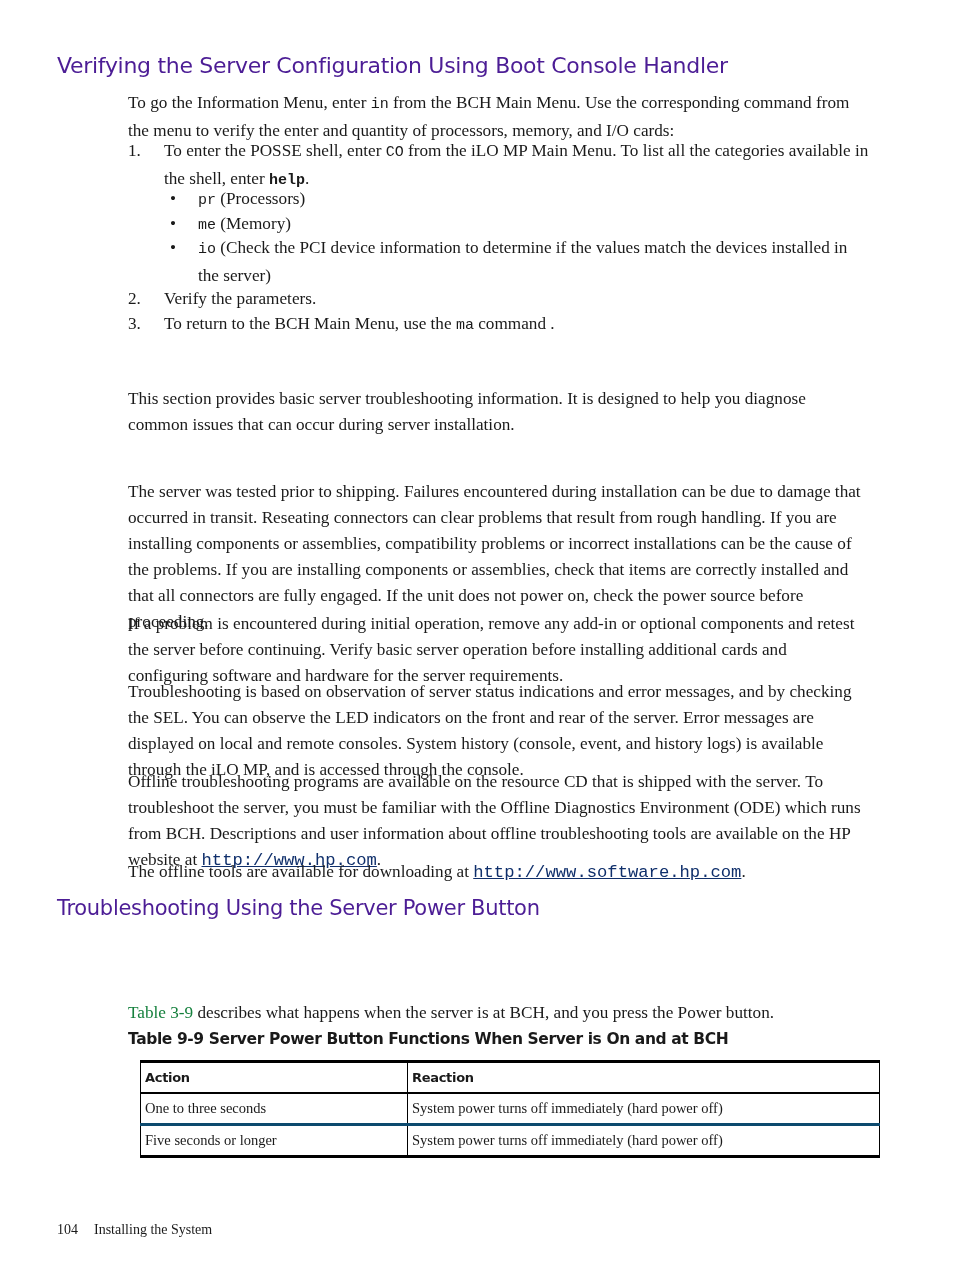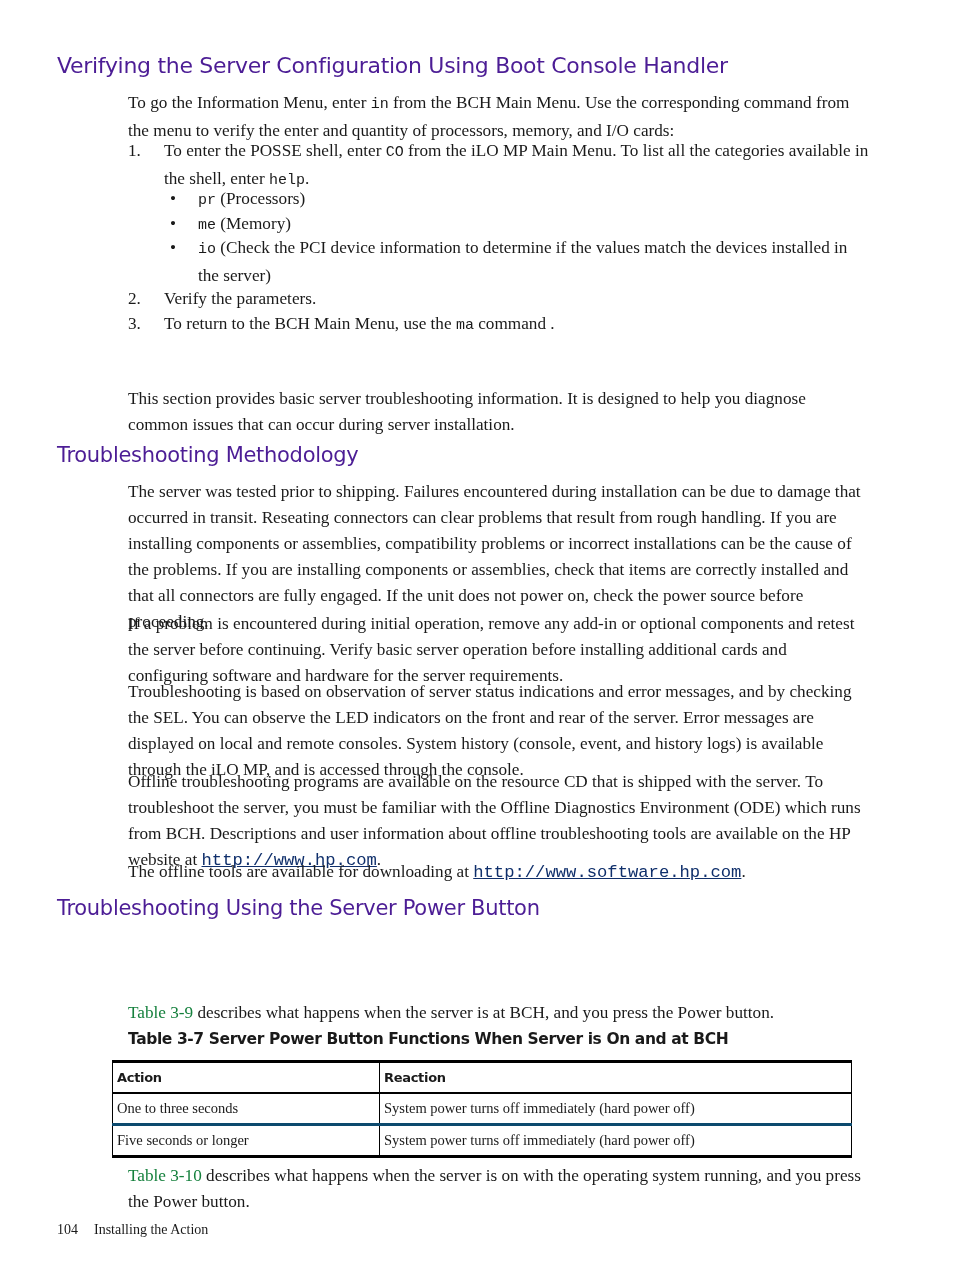--- a/index.html
+++ b/index.html
@@ -3,29 +3,29 @@
 <meta charset="utf-8">
 <style>
   html, body { margin: 0; padding: 0; background: #ffffff; }
   body { width: 954px; height: 1271px; position: relative; overflow: hidden; color: #1a1a1a; }
   .page { position: absolute; left: 0; top: 0; width: 954px; height: 1271px; }
   .h1, .h2 { font-family: "DejaVu Sans", sans-serif; font-weight: normal; color: #4c1d95; letter-spacing: -0.3px; position: absolute; left: 57px; margin: 0; white-space: nowrap; }
   .h1 { font-size: 25px; }
   .h2 { font-size: 21px; }
   .body-text { font-family: "Liberation Serif", serif; font-size: 17.2px; line-height: 26px; position: absolute; left: 128px; width: 742px; margin: 0; color: #1a1a1a; }
   .mono { font-family: "Liberation Mono", monospace; font-size: 15px; }
-  .mono.bold { font-weight: normal; }
+  .mono.bold { font-weight: bold; }
   .num { position: absolute; left: 128px; }
   .li-text { position: absolute; left: 164px; width: 706px; }
   .bullet { position: absolute; left: 170px; }
   .bullet-text { position: absolute; left: 198px; width: 672px; }
   a.link { color: #0f2f6b; text-decoration: underline; font-family: Liberation Mono, monospace; }
   .xref { color: #15803d; }
   .caption { font-family: "DejaVu Sans", sans-serif; font-weight: bold; font-size: 15.5px; position: absolute; left: 128px; top: 1030px; letter-spacing: -0.4px; margin: 0; white-space: nowrap; }
-  table.t { position: absolute; left: 112px; top: 1060px; width: 740px; border-collapse: collapse; font-family: "Liberation Serif", serif; font-size: 14.5px; }
+  table.t { position: absolute; left: 140px; top: 1060px; width: 740px; border-collapse: collapse; font-family: "Liberation Serif", serif; font-size: 14.5px; }
   table.t { border-top: 3px solid #000; border-bottom: 3px solid #000; }
   table.t th, table.t td { border-left: 1px solid #000; border-right: 1px solid #000; text-align: left; padding: 0 4px; height: 29px; vertical-align: middle; }
   table.t th { font-family: "DejaVu Sans", sans-serif; font-weight: bold; font-size: 13px; border-bottom: 2px solid #000; letter-spacing: -0.3px; }
   table.t tr.r1 td { border-bottom: 3px solid #0c4a6e; }
   table.t th:first-child, table.t td:first-child { width: 258px; }
   .footer { font-family: "Liberation Serif", serif; font-size: 14px; position: absolute; left: 57px; top: 1222px; white-space: nowrap; }
   .footer span { margin-right: 16px; }
 </style>
 </head>
 <body>
@@ -62,49 +62,47 @@
       <p class="body-text li-text" style="top:286px;">Verify the parameters.</p>
     </div>
     <div>
       <span class="body-text num" style="top:311px;width:auto;">3.</span>
       <p class="body-text li-text" style="top:311px;"><span>To return to the BCH Main Menu, use the </span><span class="mono">ma</span><span> command .</span></p>
     </div>
   </div>
 
   <p class="body-text" style="top:386px;">This section provides basic server troubleshooting information. It is designed to help you diagnose common issues that can occur during server installation.</p>
 
-  <h2 class="h2" style="top:443px;">Troubleshooting Methodology</h2>
   <p class="body-text" style="top:479px;">The server was tested prior to shipping. Failures encountered during installation can be due to damage that occurred in transit. Reseating connectors can clear problems that result from rough handling. If you are installing components or assemblies, compatibility problems or incorrect installations can be the cause of the problems. If you are installing components or assemblies, check that items are correctly installed and that all connectors are fully engaged. If the unit does not power on, check the power source before proceeding.</p>
   <p class="body-text" style="top:611px;">If a problem is encountered during initial operation, remove any add-in or optional components and retest the server before continuing. Verify basic server operation before installing additional cards and configuring software and hardware for the server requirements.</p>
   <p class="body-text" style="top:679px;">Troubleshooting is based on observation of server status indications and error messages, and by checking the SEL. You can observe the LED indicators on the front and rear of the server. Error messages are displayed on local and remote consoles. System history (console, event, and history logs) is available through the iLO MP, and is accessed through the console.</p>
   <p class="body-text" style="top:769px;"><span>Offline troubleshooting programs are available on the resource CD that is shipped with the server. To troubleshoot the server, you must be familiar with the Offline Diagnostics Environment (ODE) which runs from BCH. Descriptions and user information about offline troubleshooting tools are available on the HP website at </span><a class="link" href="#">http://www.hp.com</a><span>.</span></p>
   <p class="body-text" style="top:859px;"><span>The offline tools are available for downloading at </span><a class="link" href="#">http://www.software.hp.com</a><span>.</span></p>
 
   <h2 class="h2" style="top:896px;">Troubleshooting Using the Server Power Button</h2>
   <p class="body-text" style="top:1000px;"><a class="xref">Table 3-9</a><span> describes what happens when the server is at BCH, and you press the Power button.</span></p>
 
-  <p class="caption">Table 3-7 Server Power Button Functions When Server is On and at BCH</p>
+  <p class="caption">Table 9-9 Server Power Button Functions When Server is On and at BCH</p>
 
   <table class="t">
     <thead>
       <tr>
         <th>Action</th>
         <th>Reaction</th>
       </tr>
     </thead>
     <tbody>
       <tr class="r1">
         <td>One to three seconds</td>
         <td>System power turns off immediately (hard power off)</td>
       </tr>
       <tr>
         <td>Five seconds or longer</td>
         <td>System power turns off immediately (hard power off)</td>
       </tr>
     </tbody>
   </table>
 
-  <p class="body-text" style="top:1163px;"><a class="xref">Table 3-10</a><span> describes what happens when the server is on with the operating system running, and you press the Power button.</span></p>
 
   <div class="footer">
-    <span>104</span><span>Installing the Action</span>
+    <span>104</span><span>Installing the System</span>
   </div>
 </div>
 
 </body></html>

